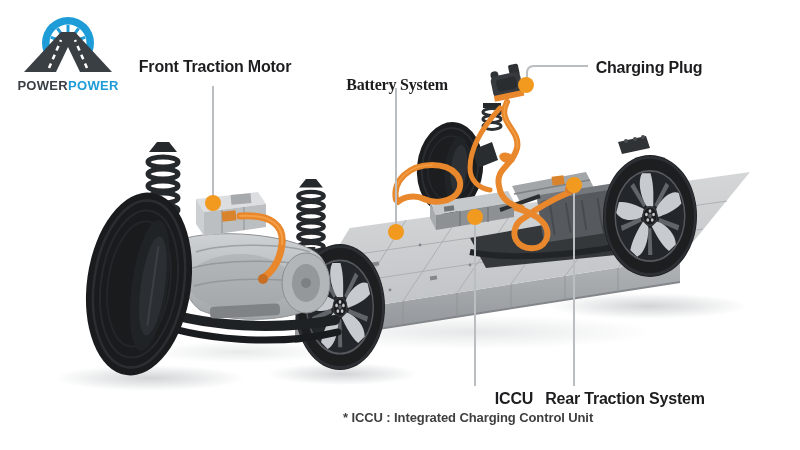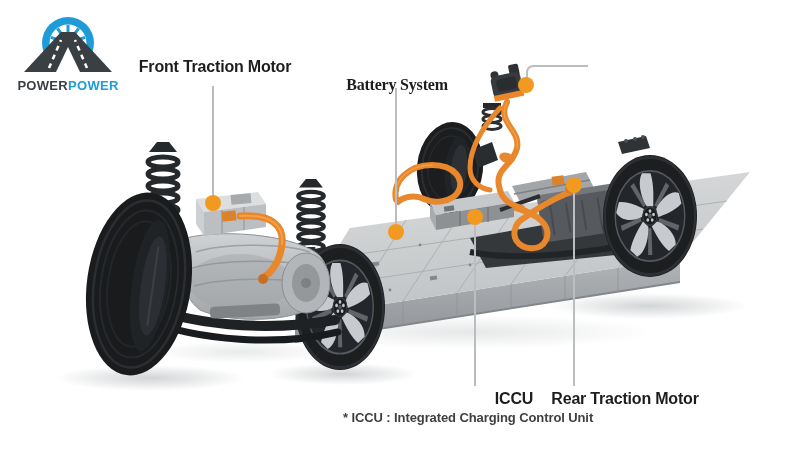--- a/index.html
+++ b/index.html
@@ -283,25 +283,26 @@
       <circle cx="475" cy="217" r="8"></circle>
       <circle cx="574" cy="185" r="8"></circle>
     </g>
   </svg>
 
   <div class="callout-label" style="left:215px;top:57px;">Front Traction Motor</div>
 
   <div class="callout-label" style="left:397px;top:75px;font-family:Liberation Serif, serif;">Battery System</div>
 
   <div class="callout-label" style="left:649px;top:58px;">
+    <div>Charging Plug</div>
   </div>
 
   <div class="callout-label" style="left:470px;top:389px;margin-left:44px;">ICCU</div>
 
-  <div class="callout-label" style="left:625px;top:389px;">Rear Traction Motor</div>
+  <div class="callout-label" style="left:625px;top:389px;">Rear Traction System</div>
 
   <div class="footnote" style="left:343px;top:410px;">* ICCU : Integrated Charging Control Unit</div>
 
   <div class="logo">
     <svg width="112" height="68" viewBox="0 0 112 68">
       <circle cx="56" cy="37" r="26" fill="var(--logo-blue,#1E9CD7)"></circle>
       <circle cx="56" cy="37" r="18.5" fill="#ffffff"></circle>
       <g stroke="var(--logo-blue,#1E9CD7)" stroke-width="3">
         <line x1="56" y1="37" x2="56" y2="19"></line>
         <line x1="56" y1="37" x2="66.6" y2="22.4"></line>

